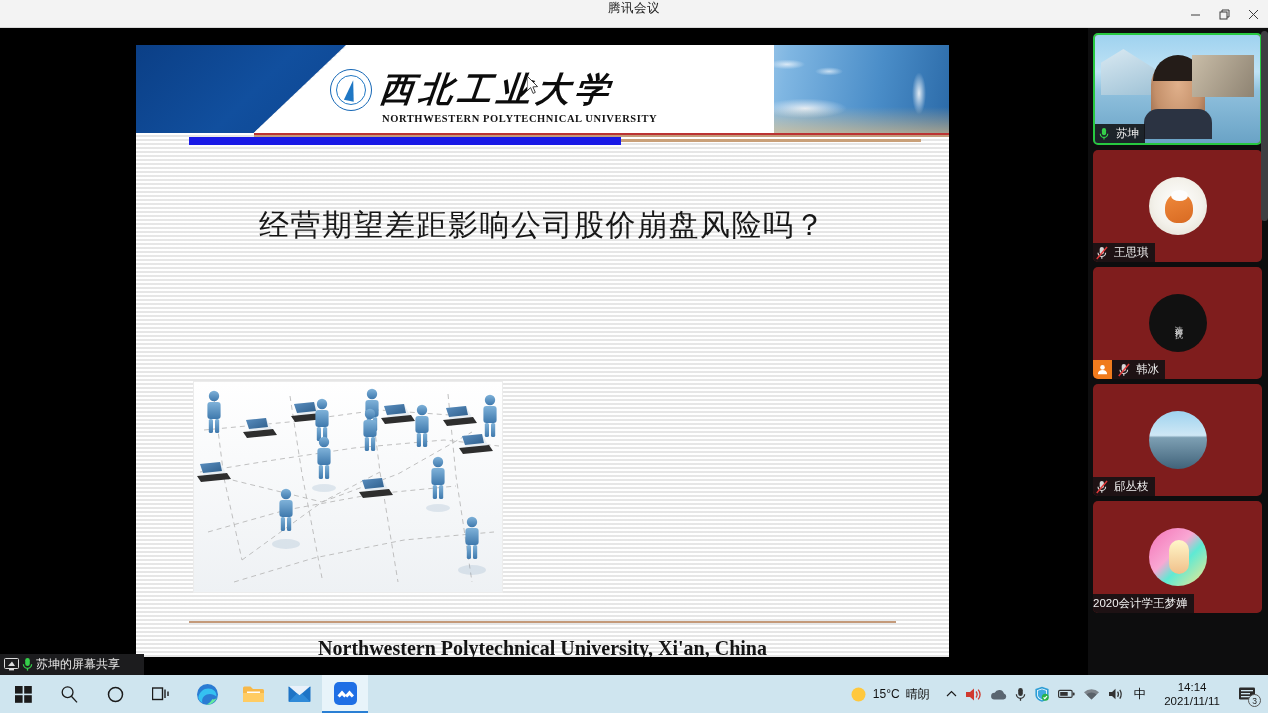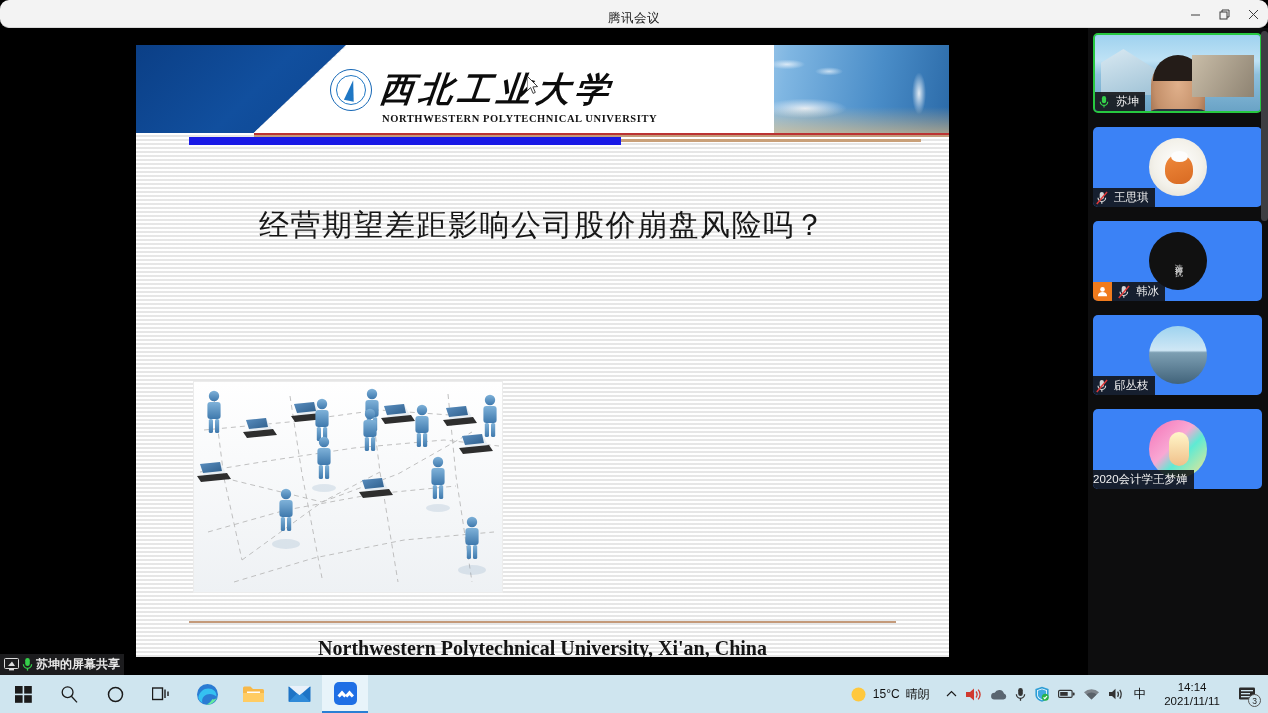--- a/index.html
+++ b/index.html
@@ -7,21 +7,21 @@
     width:1268px; height:713px; overflow:hidden;
     font-family:"Liberation Sans","DejaVu Sans",sans-serif;
     background:#000;
   }
   .app { position:relative; width:1268px; height:713px; }
 
   
   .titlebar {
     position:absolute; left:0; top:0; width:1268px; height:28px;
     background:#f3f3f3; border-bottom:1px solid #d8d8d8;
-    display:flex; align-items:flex-end; justify-content:center;border-radius:9px;
+    display:flex; align-items:flex-start; justify-content:center;
   }
   .titlebar-title { font-size:12.5px; color:#222; letter-spacing:.5px; }
   .winctrls { position:absolute; right:0; top:0; height:28px; display:flex; }
   .winbtn {
     width:29px; height:28px; display:flex; align-items:center; justify-content:center;
     font-size:12px; color:#3c3c3c;
   }
   .winbtn svg { display:block; }
 
   
@@ -123,33 +123,33 @@
   .slide-foot {
     position:absolute; left:0; top:592px; width:813px; text-align:center;
     font-family:"Liberation Serif","DejaVu Serif",serif;
     font-size:20px; font-weight:700; color:#141414;
   }
 
   .mouse-cursor { position:absolute; left:391px; top:31px; width:12px; height:19px; z-index:40; }
 
   
   .share-banner {
-    position:absolute; left:0; bottom:0; height:21px; padding:0 4px 0 4px;
-    background:#1c1c1e; display:flex; align-items:center; gap:3px; z-index:30;font-weight:bold;
+    position:absolute; left:0; bottom:0; height:21px; padding:0 24px 0 4px;
+    background:#1c1c1e; display:flex; align-items:center; gap:3px; z-index:30;
   }
   .share-banner .label { font-size:12px; color:#e9e9e9; }
 
   
   .rail {
     position:absolute; right:0; top:0; width:180px; height:647px;
     background:#0d0d0e; padding:5px 6px 0 5px;
   }
   .tile {
-    position:relative; width:169px; height:80px; margin-bottom:14px;
-    background:#3b82f6; border-radius:5px; overflow:hidden;
+    position:relative; width:169px; height:112px; margin-bottom:5px;
+    background:#7f1d1d; border-radius:5px; overflow:hidden;
   }
   .tile.self { border:2px solid #27c840; }
   .tile-video-self {
     position:absolute; inset:0;
     background:linear-gradient(to bottom,#9fd2ef 0%, #bfe2f5 34%, #8fc0dd 52%, #6aa3c6 100%);
   }
   .tile-video-self:before{
     content:""; position:absolute; left:6px; top:14px; width:56px; height:46px;
     background:linear-gradient(160deg,#d9e9f2,#9fc2d6);
     clip-path:polygon(40% 0,100% 46%,100% 100%,0 100%,0 30%);

